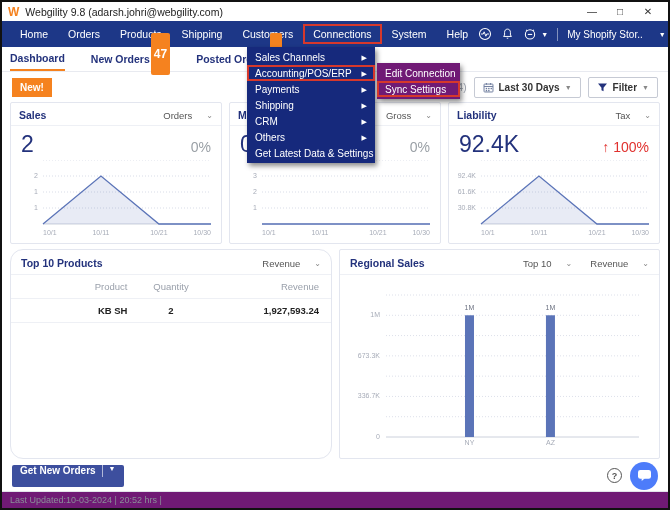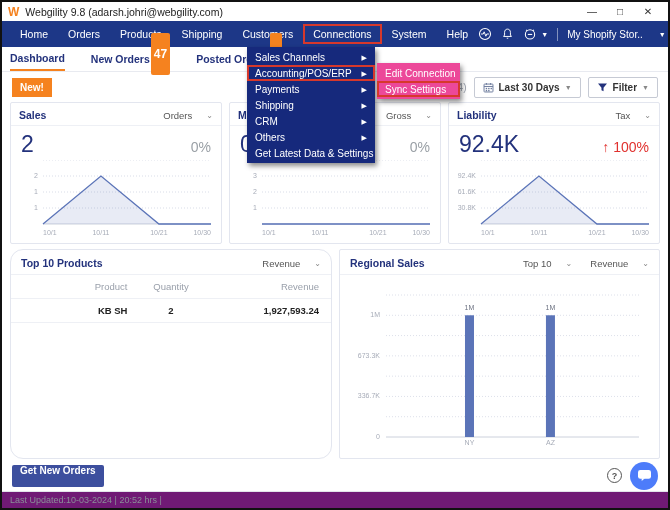--- a/index.html
+++ b/index.html
@@ -66,35 +66,35 @@
   .ptable { width:100%; font-size:9.5px; }
   .ptable .hrow { display:flex; color:#9aa0ab; padding:6px 12px; border-bottom:1px solid #eef0f5; }
   .ptable .drow { display:flex; color:#222; font-weight:bold; padding:6px 12px; border-bottom:1px solid #eef0f5; }
   .col-product { flex:1.2; text-align:right; }
   .col-qty { flex:1; text-align:center; }
   .col-rev { flex:1.2; text-align:right; }
   .bar-chart { position:relative; height:172px; margin:2px 6px; }
 
   
   .footerrow { position:absolute; top:460px; left:10px; right:10px; height:27px; display:flex; align-items:center; }
-  .gno-btn { background:#3d4f9e; color:#fff; border:none; border-radius:2px; height:22px; display:flex; align-items:center; gap:6px; padding:0 8px; font-size:10px; font-weight:bold; cursor:pointer; font-family:"Liberation Sans",sans-serif;flex-direction:column; }
+  .gno-btn { background:#3d4f9e; color:#fff; border:none; border-radius:2px; height:22px; display:flex; align-items:flex-start; gap:6px; padding:0 8px; font-size:10px; font-weight:bold; cursor:pointer; font-family:"Liberation Sans",sans-serif; }
   .gno-sep { width:1px; height:12px; background:rgba(255,255,255,.6); }
   .footer-icons { margin-left:auto; display:flex; align-items:center; gap:8px; }
   .help-icon { width:15px; height:15px; border:1.4px solid #555; border-radius:50%; color:#555; font-size:9px; font-weight:bold; display:flex; align-items:center; justify-content:center; }
   .chat-bubble { width:28px; height:28px; border-radius:50%; background:#4d7cfa; display:flex; align-items:center; justify-content:center; }
   .statusbar { position:absolute; left:0; right:0; bottom:0; height:17px; background:#701a75; border-top:1px solid #e2e4ea; display:flex; align-items:center; padding:0 8px; font-size:9px; color:#8a8f99; }
   .status-right { margin-left:auto; display:flex; align-items:center; gap:3px; }
   .grip { color:#b5b9c2; font-size:9px; }
 
   
   .menu-panel { position:absolute; top:45px; left:245px; width:128px; background:#16297c; box-shadow:2px 3px 5px rgba(0,0,0,.45); z-index:30; padding:2px 0; }
   .menu-item { display:flex; align-items:center; justify-content:space-between; color:#fff; font-size:10px; padding:2.5px 8px; line-height:11px; white-space:nowrap; }
   .menu-item.boxed { border:2px solid #d6382c; padding:0.5px 6px; }
   .menu-arrow { font-size:7px; color:#fff; margin-left:6px; }
-  .submenu-panel { position:absolute; top:61px; left:375px; width:83px; background:#ec4899; box-shadow:2px 3px 5px rgba(0,0,0,.45); z-index:31; padding:2px 0; }
+  .submenu-panel { position:absolute; top:61px; left:375px; width:83px; background:#701a75; box-shadow:2px 3px 5px rgba(0,0,0,.45); z-index:31; padding:2px 0; }
   .submenu-item { color:#fff; font-size:10px; padding:2.5px 8px; line-height:11px; white-space:nowrap; }
   .submenu-item.boxed { border:2px solid #d6382c; padding:0.5px 6px; }
 </style>
 </head>
 <body>
 
 <div class="window">
 
   <div class="titlebar">
     <span class="logo-w">W</span>

